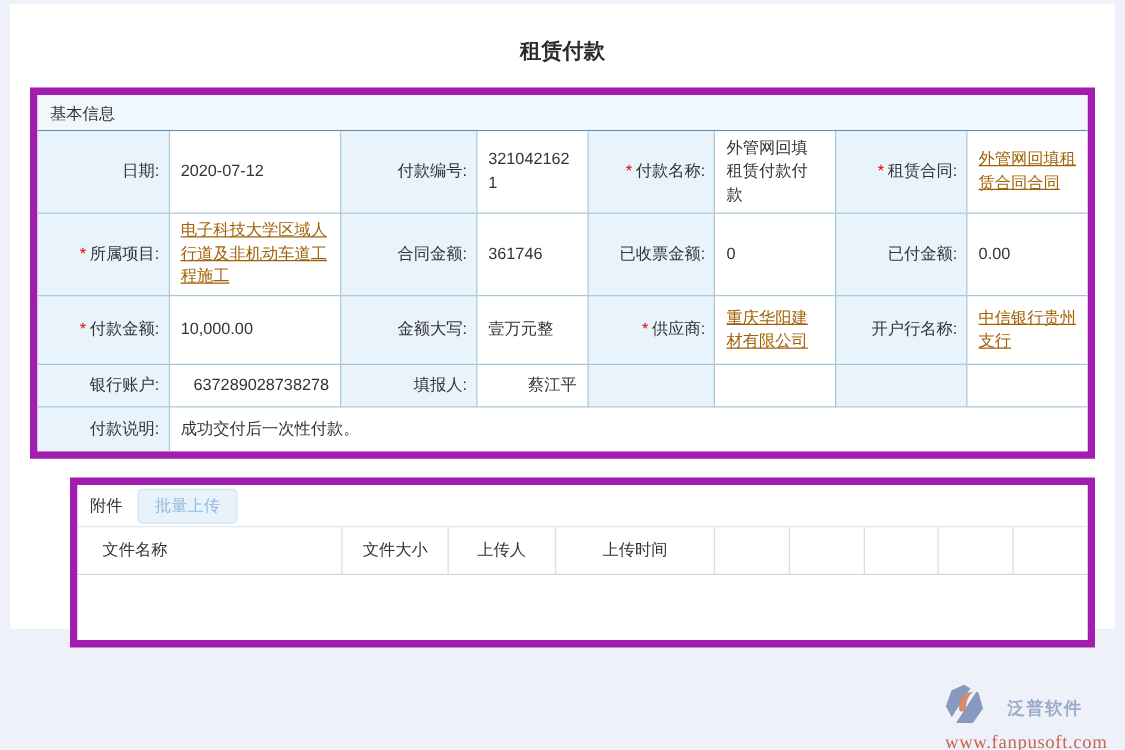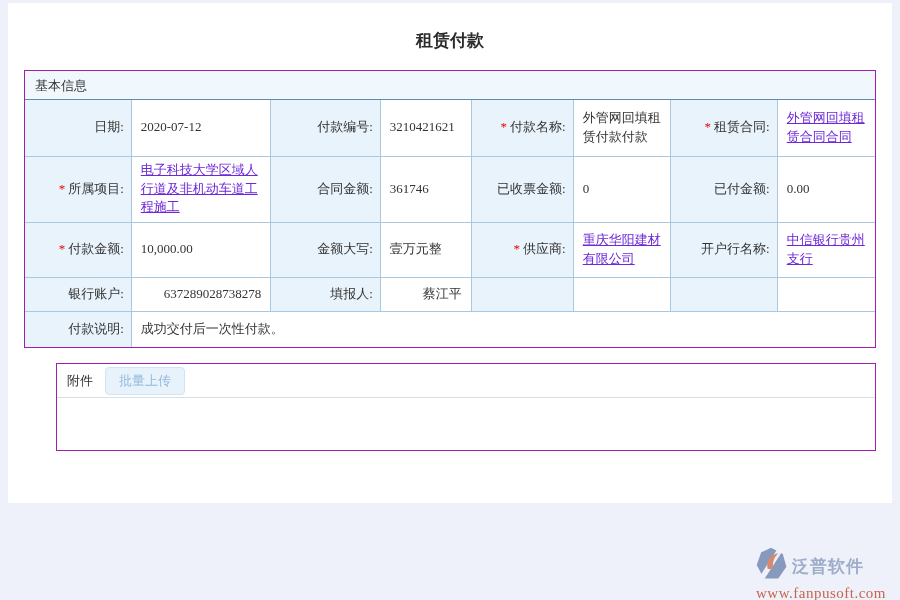--- a/index.html
+++ b/index.html
@@ -8,33 +8,32 @@
     background: #eef1fa;
     font-family: "Liberation Sans", "DejaVu Sans", sans-serif;
     color: #333;
     position: relative;
   }
   .card {
     position: absolute;
     left: 8px; top: 3px;
     width: 884px; height: 500px;
     background: #ffffff;
-    font-family: Liberation Serif, serif;
   }
   .page-title {
     padding-top: 26px;
     height: 67px;
     text-align: center;
     font-size: 17px;
     font-weight: bold;
     color: #2b2b2b;
   }
   .section {
     margin: 0 16px;
-    border: 1px solid #a21caf;
+    border: 6px solid #a21caf;
     background: #fff;
   }
   .section-header {
     height: 29px;
     line-height: 29px;
     padding-left: 10px;
     background: #f0f7fd;
     border-bottom: 1px solid #5e8cb1;
     font-size: 13px;
     color: #333;
@@ -50,21 +49,21 @@
   table.info td:last-child { border-right: none; }
   table.info tr:last-child td { border-bottom: none; }
   td.lbl { background: #e9f3fb; text-align: right; padding: 4px 7px 4px 2px; }
   td.val { background: #fff; text-align: left; padding: 4px 9px; word-break: break-all; }
   .r1 td { height: 56px; }
   .r2 td { height: 66px; }
   .r3 td { height: 55px; }
   .r4 td { height: 34px; text-align: right; }
   .r5 td { height: 36px; }
   .req { color: #e60000; margin-right: 3px; }
-  a.linkval { color: #6d28d9; text-decoration: underline; cursor: pointer; }
+  a.linkval { color: #a16207; text-decoration: underline; cursor: pointer; }
   
   .section.attach { margin-top: 15px; margin-left: 48px; }
   .attach-bar {
     display: flex;
     align-items: center;
     height: 34px;
     padding-left: 10px;
     background: #ffffff;
     border-bottom: 1px solid #d9dfe6;
     font-size: 13px;
@@ -98,25 +97,25 @@
   .brand {
     position: absolute;
     right: 14px;
     top: 546px;
     display: flex;
     flex-direction: column;
     align-items: flex-start;
   }
   .brand-top { display: flex; align-items: center; }
   .brand-name {
-    font-size: 17px;
+    font-size: 14px;
     font-weight: bold;
     color: #9dadc9;
     letter-spacing: 1px;
-    margin-left: 2px;
+    margin-left: 16px;
   }
   .brand-url {
     font-family: "Liberation Serif", serif;
     font-size: 15px;
     color: #c9654e;
     letter-spacing: 0.5px;
     margin-top: -1px;
     padding-left: 2px;
   }
 </style>
@@ -187,20 +186,46 @@
       </tr>
     </tbody>
       </table>
   </div>
 
   <div class="section attach">
     <div class="attach-bar">
       <span>附件</span>
       <button class="batch-btn">批量上传</button>
     </div>
+    <table class="att">
+      <colgroup>
+        <col style="width:26.2%">
+          <col style="width:10.5%">
+          <col style="width:10.6%">
+          <col style="width:15.8%">
+        <col style="width:7.38%">
+          <col style="width:7.38%">
+          <col style="width:7.38%">
+          <col style="width:7.38%">
+          <col style="width:7.38%">
+      </colgroup>
+      <tbody>
+          <tr>
+        <th class="fname">文件名称</th>
+        <th>文件大小</th>
+        <th>上传人</th>
+        <th>上传时间</th>
+        <th></th>
+        <th></th>
+        <th></th>
+        <th></th>
+        <th></th>
+      </tr>
+    </tbody>
+      </table>
     <div class="att-empty"></div>
   </div>
 
 </div>
 
 <div class="brand">
   <div class="brand-top">
     <span>
       <svg width="36" height="36" viewBox="0 0 40 40">
         <polygon points="19,2 32,9 36,23 27,36 11,36 3,21 8,7" fill="#8799bd"></polygon>

